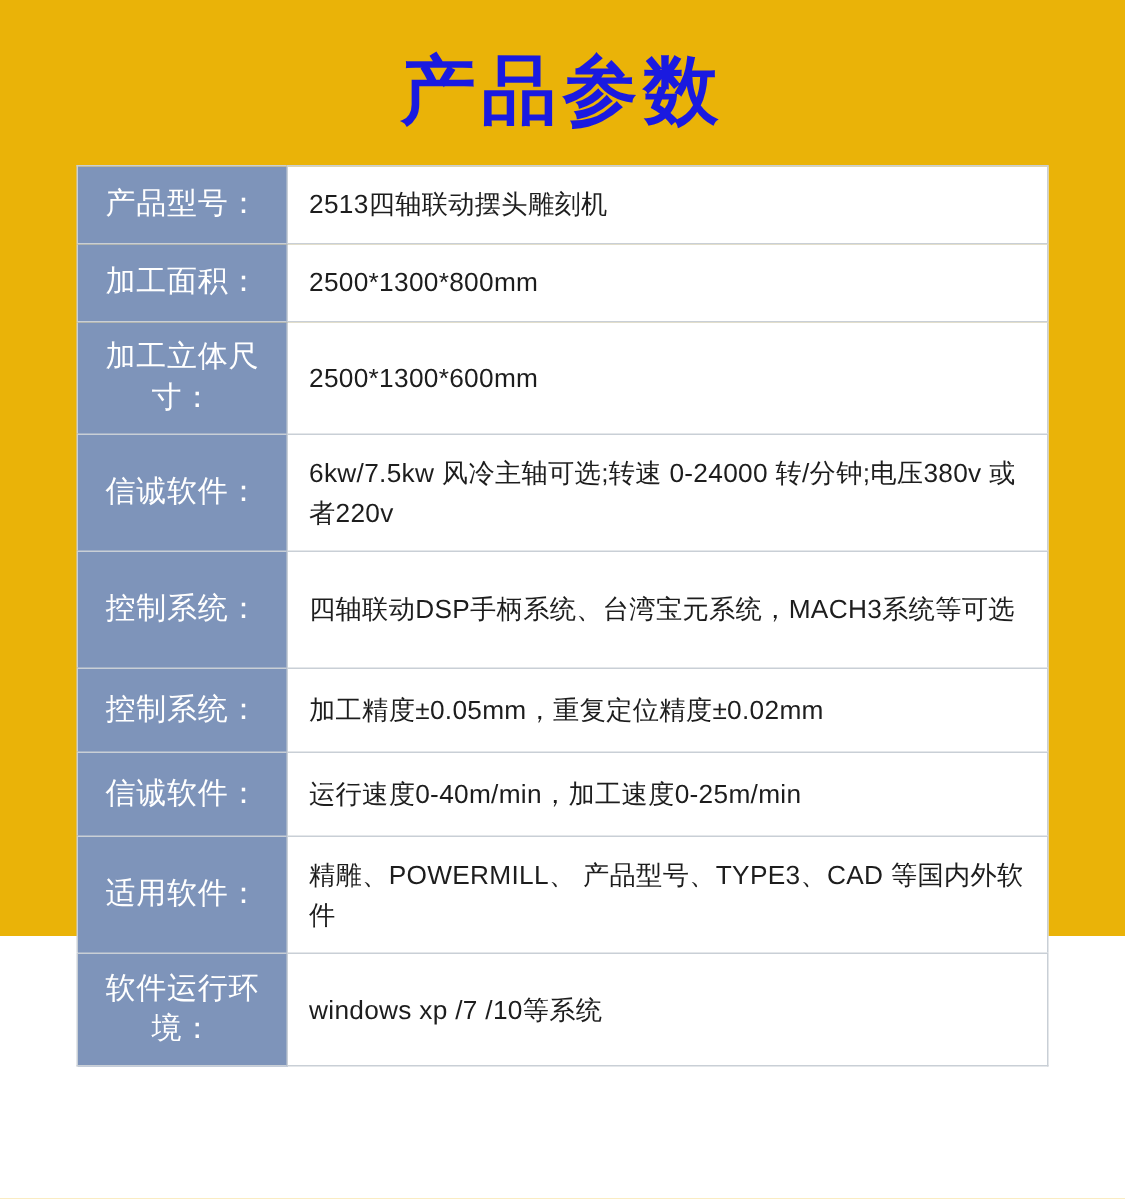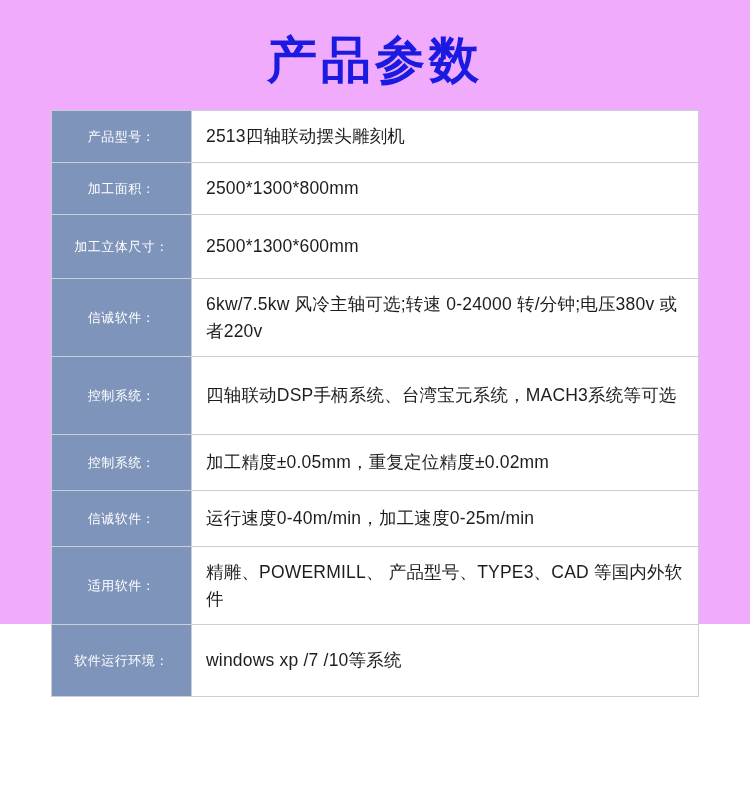--- a/index.html
+++ b/index.html
@@ -11,21 +11,21 @@
     width: 750px;
     height: 799px;
     font-family: "Liberation Sans", sans-serif;
     color: #222;
     overflow: hidden;
   }
   .page {
     position: relative;
     width: 750px;
     height: 624px;
-    background: #f0abfc;
+    background: #eab308;
     box-sizing: border-box;
   }
   .title {
     text-align: center;
     font-size: 50px;
     font-weight: bold;
     color: #1a1ae0;
     letter-spacing: 4px;
     padding-top: 33px;
     padding-bottom: 22px;
@@ -46,21 +46,21 @@
     border-bottom: none;
   }
   .spec-table td {
     vertical-align: middle;
     box-sizing: border-box;
   }
   td.label {
     width: 140px;
     background: #7e94ba;
     color: #ffffff;
-    font-size: 13px;
+    font-size: 20px;
     text-align: center;
     padding: 10px 6px;
     line-height: 1.35;
     border-right: 1px solid #c9cfd6;
     letter-spacing: 0.5px;
   }
   td.value {
     background: #ffffff;
     color: #1d1d1d;
     font-size: 17.5px;

